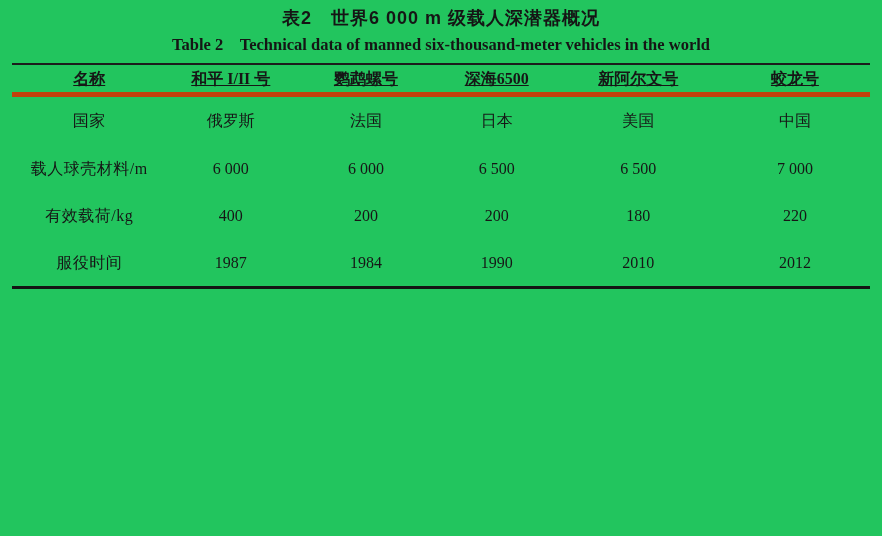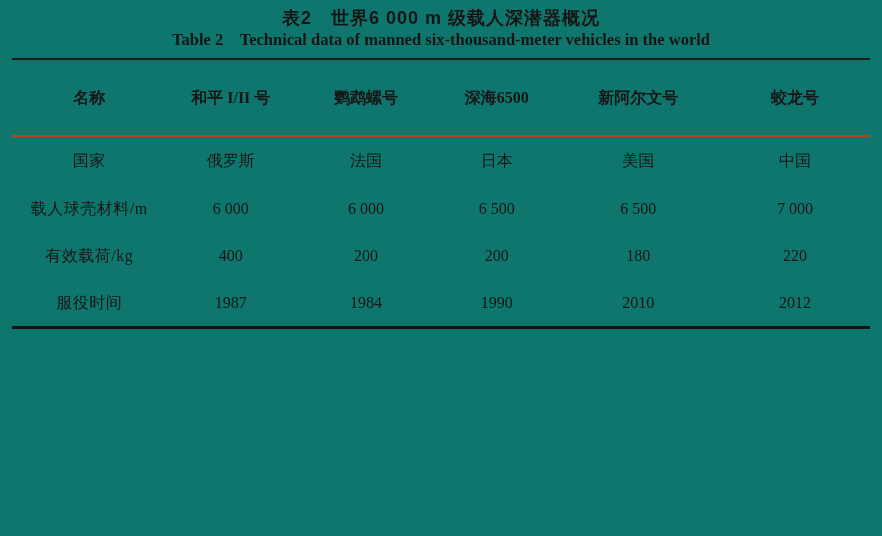--- a/index.html
+++ b/index.html
@@ -4,54 +4,56 @@
 <style>
   html, body {
     margin: 0;
     padding: 0;
     background: #f6f6f4;
   }
   .page {
     position: relative;
     width: 882px;
     height: 536px;
-    background: #0f766e;
+    background: #22c55e;
     box-sizing: border-box;
     padding-top: 7px;
     overflow: hidden;
     font-family: "Liberation Serif", serif;
     color: #151515;
   }
   .title-zh {
     text-align: center;
     font-family: "Liberation Sans", sans-serif;
     font-weight: 700;
     font-size: 18px;
     letter-spacing: 1px;
     line-height: 1.25;
   }
   .title-en {
     text-align: center;
     font-family: "Liberation Serif", serif;
     font-weight: 700;
     font-size: 16.5px;
+    margin-top: 5px;
     line-height: 1.2;
   }
   table.data-table {
     width: 858px;
     margin: 9px auto 0 auto;
     border-collapse: collapse;
     table-layout: fixed;
     border-top: 2.5px solid #1c1c1c;
     border-bottom: 3px solid #141414;
   }
   table.data-table thead th {
-    border-bottom: 2px solid #c2410c;
+    border-bottom: 5px solid #c2410c;
     font-weight: 600;
-    padding: 26px 2px;
+    padding: 2px 2px;
+    text-decoration: underline;
   }
   table.data-table th,
   table.data-table td {
     text-align: center;
     vertical-align: middle;
     font-size: 16px;
     line-height: 1.45;
     padding: 12px 2px;
     white-space: pre-line;
     color: #161616;

